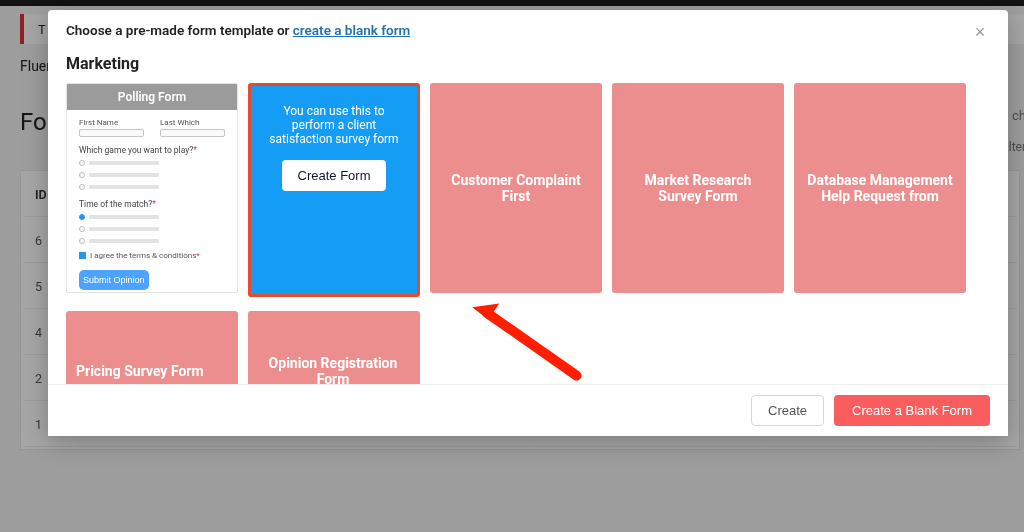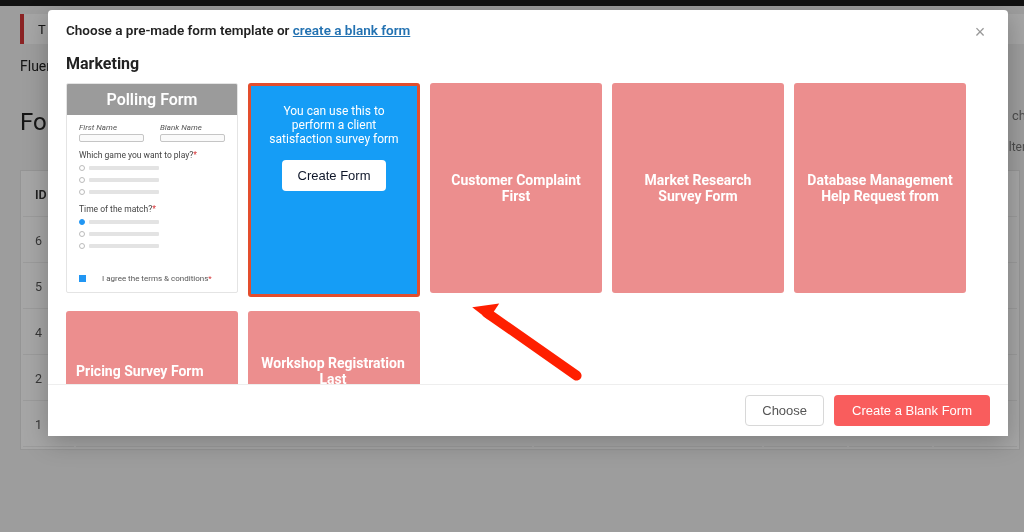--- a/index.html
+++ b/index.html
@@ -138,38 +138,38 @@
     overflow:hidden;
     display:flex;
     flex-direction:column;
     font-size:9px;
     color:#333;
   }
   .polling-titlebar {
     background:#9b9b9b;
     color:#fff;
     text-align:center;
-    font-size:16px;
+    font-size:12px;
     padding:6px 4px;
     font-weight:600;
   }
   .polling-body { padding: 8px 12px 10px 12px; display:flex; flex-direction:column; gap:4px; }
-  .pf-row { display:flex; gap:16px;font-style:italic; }
+  .pf-row { display:flex; gap:16px; }
   .pf-col { flex:1; display:flex; flex-direction:column; gap:2px; }
   .pf-label { font-size:8px; color:#555; }
   .pf-input {
     height:8px; border:1px solid #c5c5c5; border-radius:2px; background:#fafafa;
   }
   .pf-heading { font-size:8.5px; margin-top:4px; color:#444; }
   .req { color:#d63638; }
   .pf-radio-line { display:flex; align-items:center; gap:4px; height:8px; }
   .pf-radio-dot { width:6px; height:6px; border-radius:50%; border:1px solid #bbb; background:#fff; }
   .pf-radio-dot.sel { background:#2196f3; border-color:#2196f3; }
   .pf-radio-bar { height:4px; flex:0 0 70px; background:#e3e3e3; border-radius:1px; }
-  .pf-check-line { display:flex; align-items:center; gap:16px; margin-top:20px; }
+  .pf-check-line { display:flex; align-items:center; gap:4px; margin-top:2px; }
   .pf-checkbox { width:7px; height:7px; background:#2196f3; }
   .pf-terms-text { font-size:8px; color:#555; }
   .pf-submit {
     margin-top:6px;
     align-self:flex-start;
     background:#4da3ff;
     color:#fff;
     font-size:9px;
     padding:5px 4px;
     border-radius:5px;
@@ -317,21 +317,21 @@
 
       <div class="polling-preview">
         <div class="polling-titlebar">Polling Form</div>
         <div class="polling-body">
           <div class="pf-row">
             <div class="pf-col">
               <span class="pf-label">First Name</span>
               <div class="pf-input"></div>
             </div>
             <div class="pf-col">
-              <span class="pf-label">Blank Name</span>
+              <span class="pf-label">Last Which</span>
               <div class="pf-input"></div>
             </div>
           </div>
           <div class="pf-heading"><span>Which game you want to play?</span><span class="req">*</span></div>
           <div class="pf-radio-line">
               <span class="pf-radio-dot"></span>
               <span class="pf-radio-bar"></span>
             </div>
           <div class="pf-radio-line">
               <span class="pf-radio-dot"></span>
@@ -374,30 +374,30 @@
         <span>Market Research Survey Form</span>
       </div>
       <div class="tpl-card">
         <span>Database Management Help Request from</span>
       </div>
 
       <div class="tpl-card short">
         <span>Pricing Survey Form</span>
       </div>
       <div class="tpl-card short">
-        <span>Workshop Registration Last</span>
+        <span>Opinion Registration Form</span>
       </div>
 
     </div>
   </div>
 
   <svg class="arrow" viewBox="0 0 140 100">
     <defs></defs>
     <polygon points="8,8 38,4 26,22" fill="#ff1f00"></polygon>
     <line x1="24" y1="14" x2="124" y2="84" stroke="#ff1f00" stroke-width="11" stroke-linecap="round"></line>
   </svg>
 
   <div class="modal-footer">
-    <button class="btn-cancel">Choose</button>
+    <button class="btn-cancel">Create</button>
     <button class="btn-primary">Create a Blank Form</button>
   </div>
 
 </div>
 
 </body></html>

